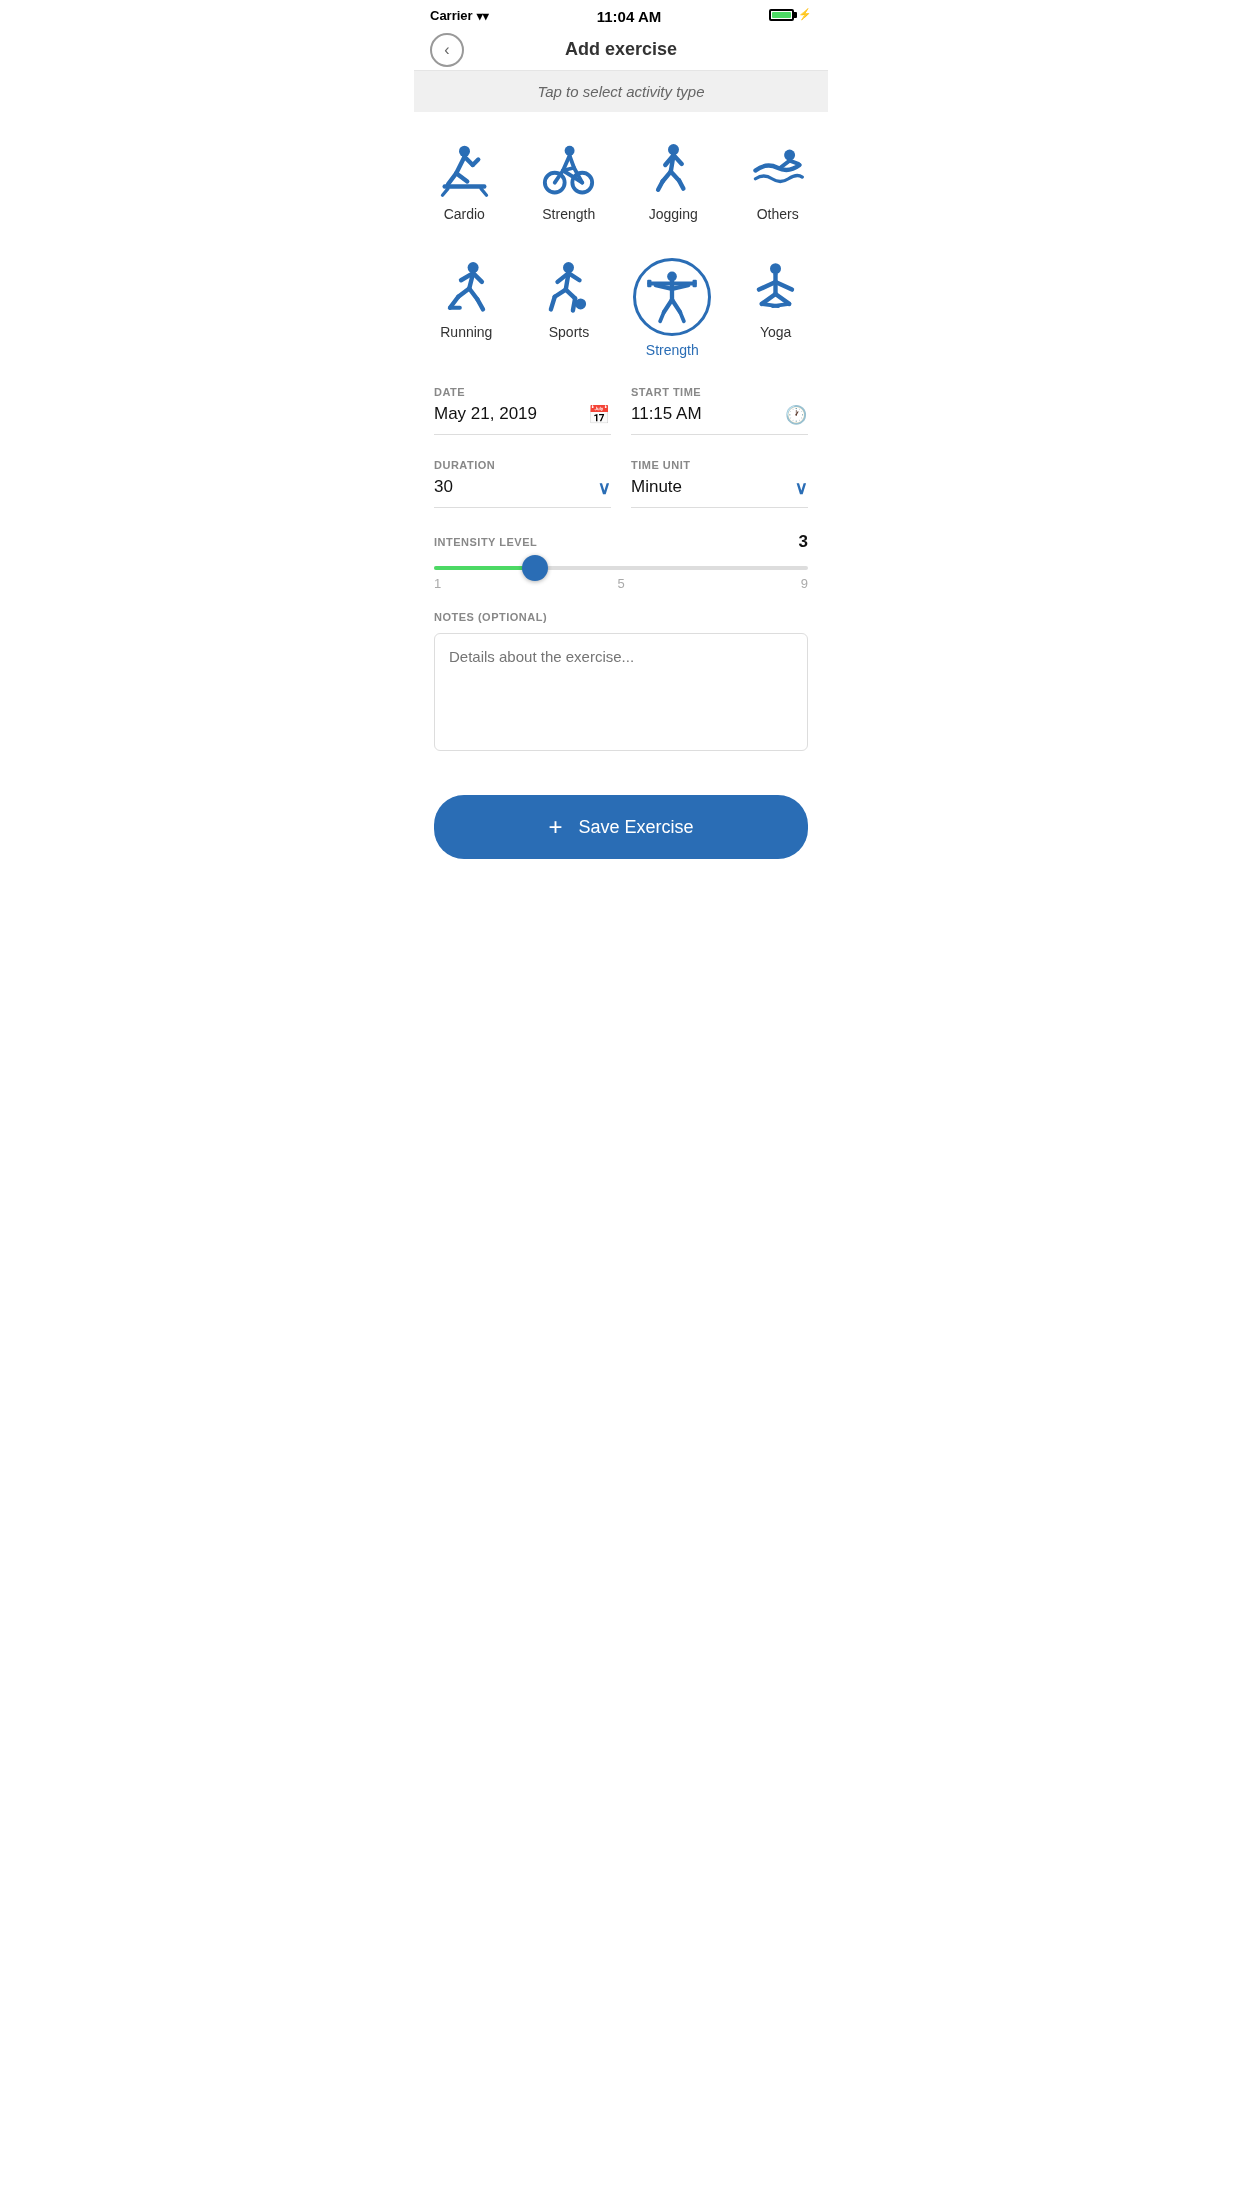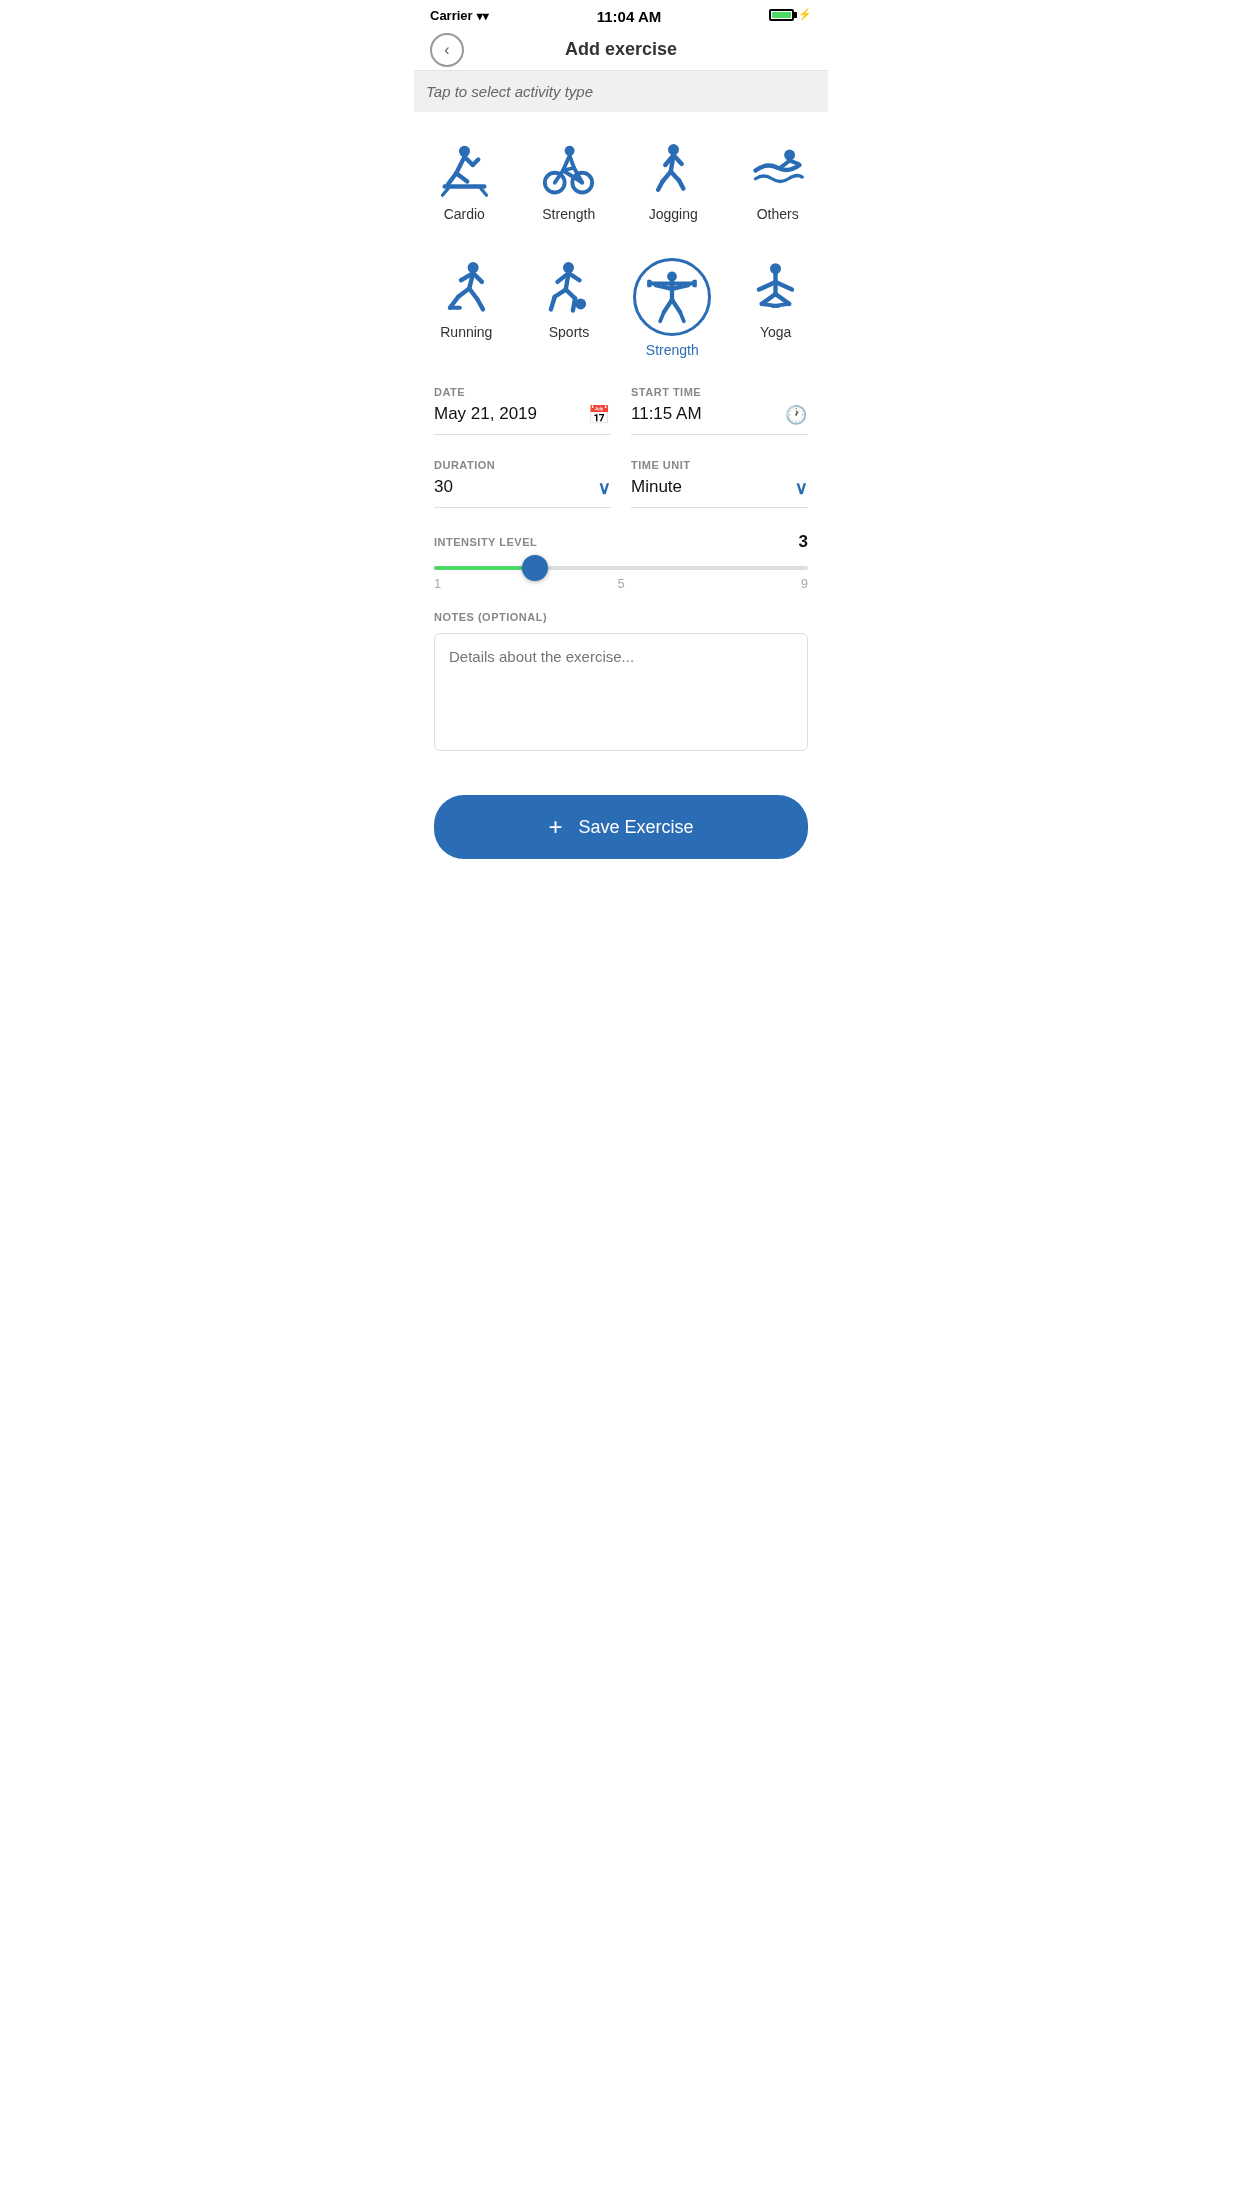--- a/index.html
+++ b/index.html
@@ -58,20 +58,21 @@
       cursor: pointer; color: #666;
       font-size: 16px;
     }
     .nav-title {
       font-size: 18px; font-weight: 700; color: #333;
     }
 
     
     .activity-banner {
       background: #f0f0f0;
+      text-align: center;
       padding: 12px;
       font-style: italic;
       color: #666;
       font-size: 15px;
     }
 
     
     .activity-grid {
       display: grid;
       grid-template-columns: repeat(4, 1fr);

